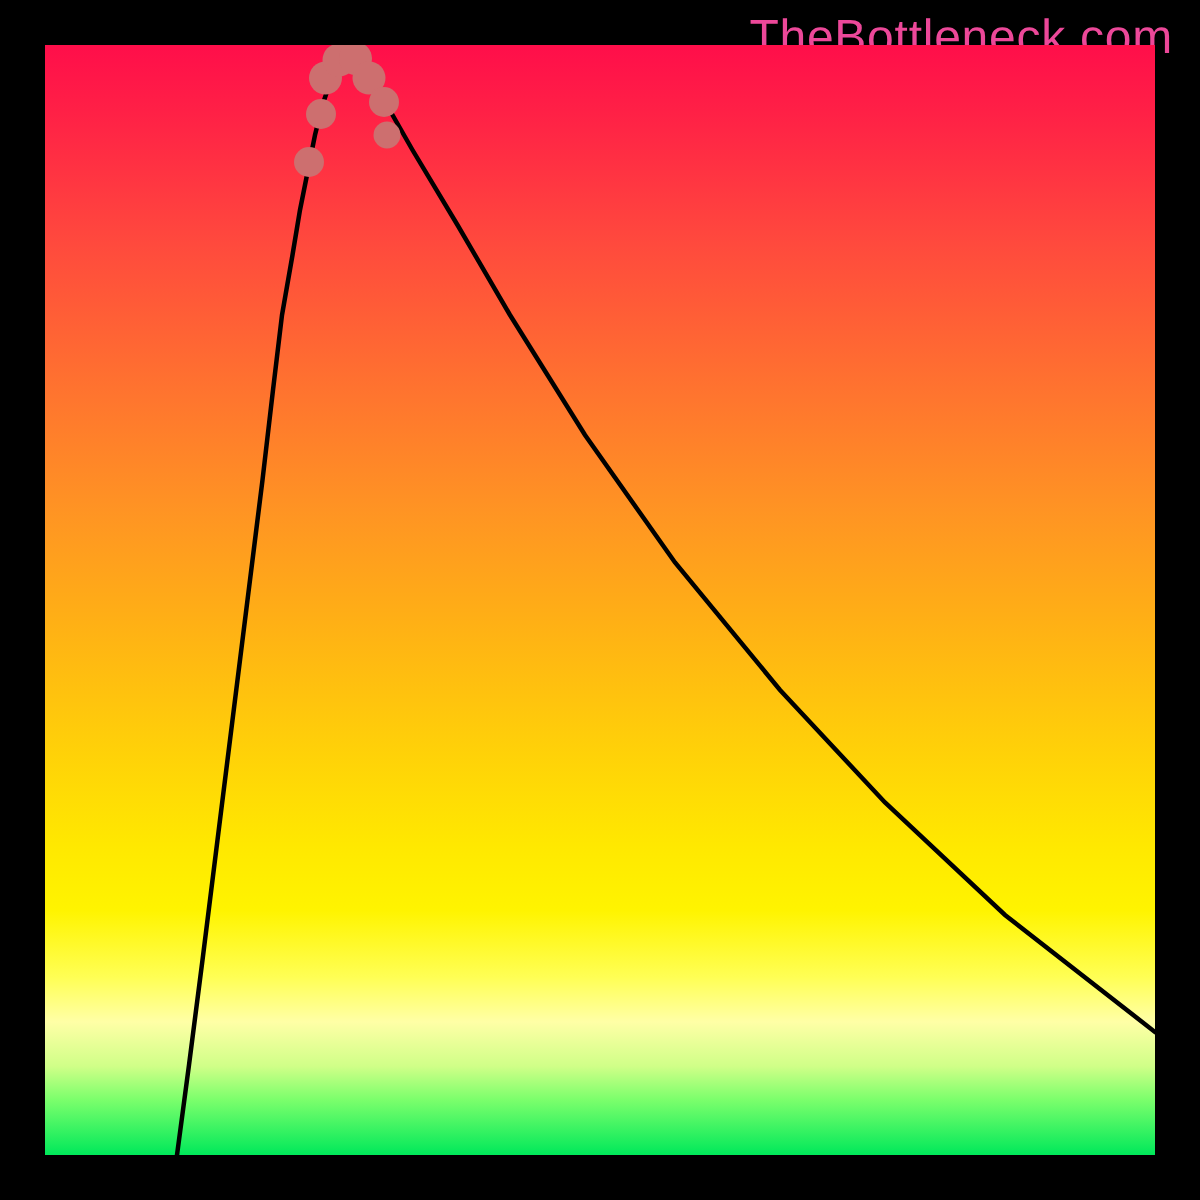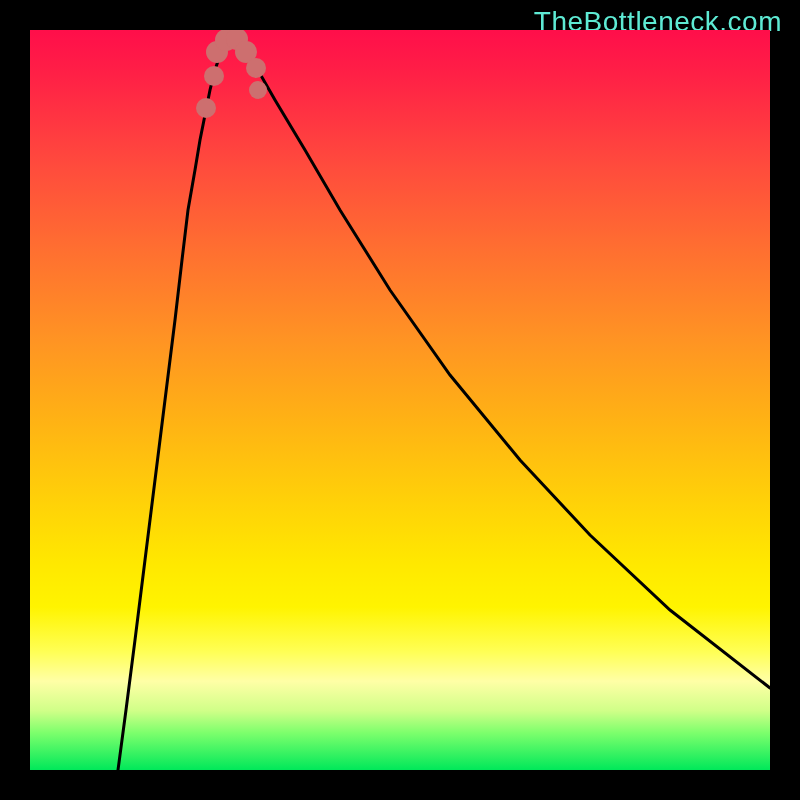--- a/index.html
+++ b/index.html
@@ -37,22 +37,22 @@
       #ffffa6 88%,
       #d0ff88 92%,
       #7cff6c 95%,
       #00e85a 100%
     );
   }
   .watermark {
     position: absolute;
     top: 6px;
     right: 18px;
-    color: #5eead4;
-    font-size: 28px;
+    color: #ec4899;
+    font-size: 32px;
     letter-spacing: 0.5px;
   }
   svg.curves {
     position: absolute;
     inset: 0;
   }
 </style>
 </head>
 <body>
 

